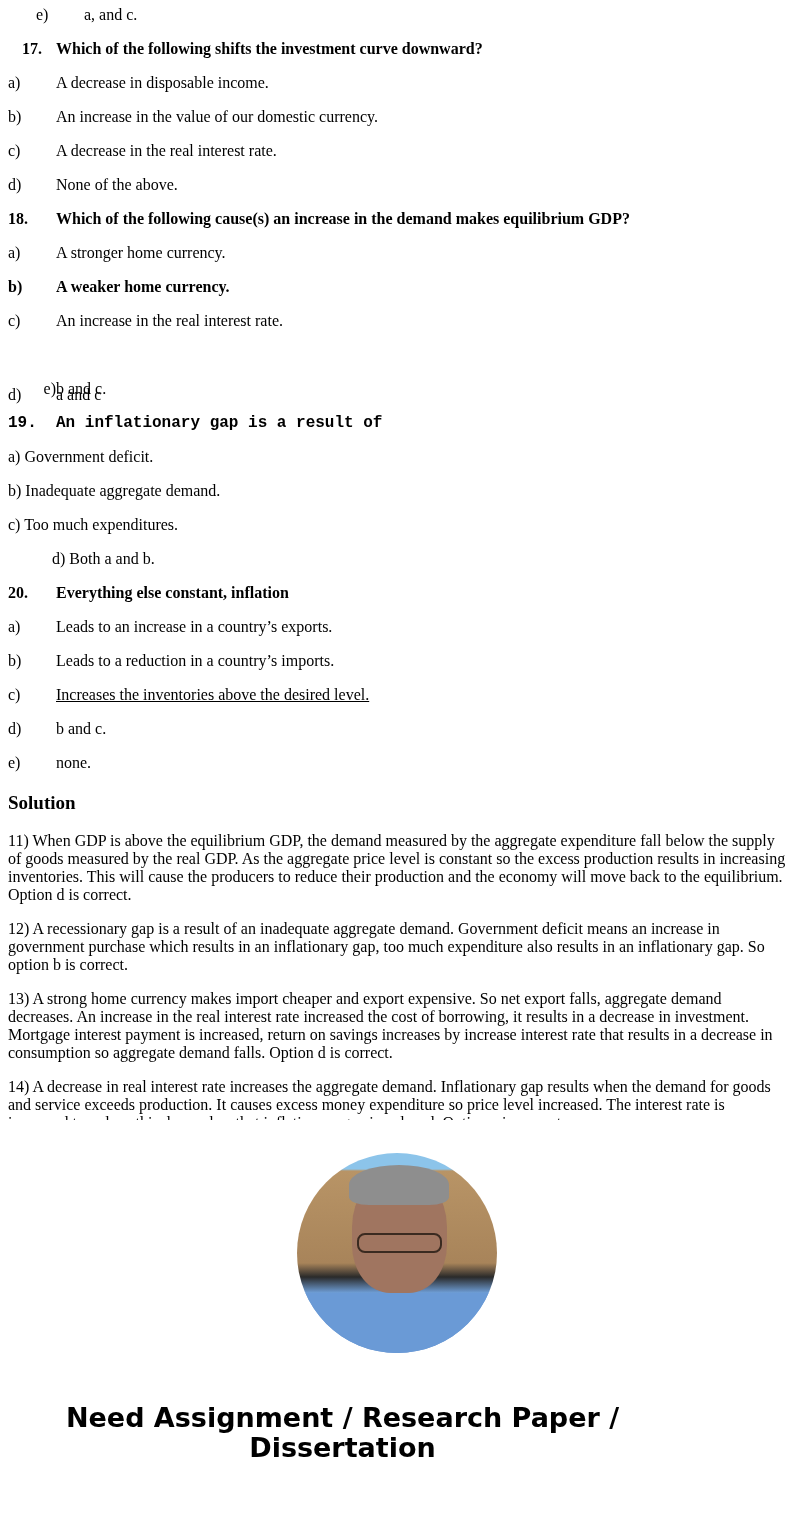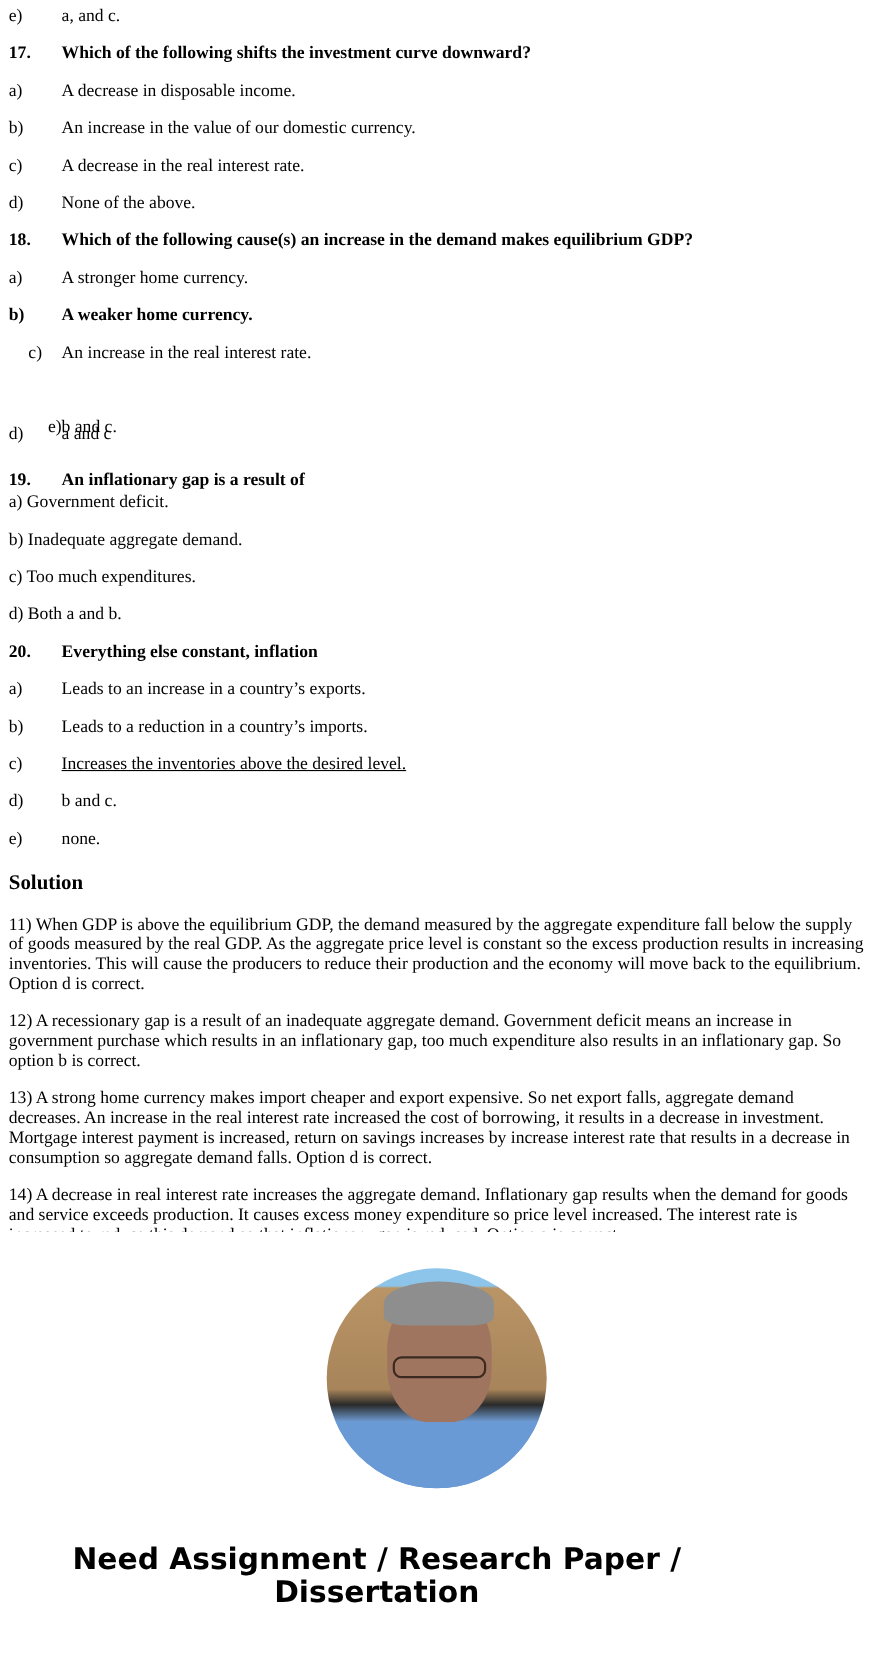--- a/index.html
+++ b/index.html
@@ -17,39 +17,39 @@
   .hair { position: absolute; left: 52px; top: 12px; width: 100px; height: 40px; border-radius: 50% 50% 20% 20%; background: #8e8e8e; }
   .glasses { position: absolute; left: 60px; top: 80px; width: 85px; height: 20px; border: 2px solid #3a2a20; border-radius: 8px; box-sizing: border-box; }
   .shirt { position: absolute; left: 0; top: 140px; width: 200px; height: 60px; background: #6a9ad6; }
   .promo { position: absolute; left: 0; top: 1403px; width: 685px; text-align: center; font-family: "DejaVu Sans", sans-serif; font-weight: bold; font-size: 27px; line-height: 30px; }
 </style>
 </head>
 <body>
 
 <div class="doc">
   <div id="qtop">
-      <div class="line" style="top: 6px;"><span class="lbl">e)</span><span>a, and c.</span></div>
-      <div class="line q" style="top: 40px;"><span class="lbl">17.</span><span>Which of the following shifts the investment curve downward?</span></div>
+      <div class="line" style="top: 6px; margin-left: 28px;"><span class="lbl">e)</span><span>a, and c.</span></div>
+      <div class="line q" style="top: 40px; text-align: center;"><span class="lbl">17.</span><span>Which of the following shifts the investment curve downward?</span></div>
       <div class="line" style="top: 74px;"><span class="lbl">a)</span><span>A decrease in disposable income.</span></div>
       <div class="line" style="top: 108px;"><span class="lbl">b)</span><span>An increase in the value of our domestic currency.</span></div>
       <div class="line" style="top: 142px;"><span class="lbl">c)</span><span>A decrease in the real interest rate.</span></div>
       <div class="line" style="top: 176px;"><span class="lbl">d)</span><span>None of the above.</span></div>
       <div class="line q" style="top: 210px;"><span class="lbl">18.</span><span>Which of the following cause(s) an increase in the demand makes equilibrium GDP?</span></div>
       <div class="line" style="top: 244px;"><span class="lbl">a)</span><span>A stronger home currency.</span></div>
       <div class="line" style="top: 278px; font-weight: bold;"><span class="lbl">b)</span><span>A weaker home currency.</span></div>
-      <div class="line" style="top: 312px; text-align: center;"><span class="lbl">c)</span><span>An increase in the real interest rate.</span></div>
+      <div class="line" style="top: 312px;"><span class="lbl">c)</span><span>An increase in the real interest rate.</span></div>
       <div class="line" style="top: 346px; margin-top: 40px;"><span class="lbl">d)</span><span>a and c</span></div>
       <div class="line" style="top: 380px; text-align: right;"><span class="lbl">e)</span><span>b and c.</span></div>
-      <div class="line q" style="top: 428px;"><span class="lbl">19.</span><span>An inflationary gap is a result of</span></div>
+      <div class="line q" style="top: 414px; font-family: Liberation Mono, monospace;"><span class="lbl">19.</span><span>An inflationary gap is a result of</span></div>
     </div>
   <div id="q19">
       <div class="line" style="top: 448px;">a) Government deficit.</div>
       <div class="line" style="top: 482px;">b) Inadequate aggregate demand.</div>
       <div class="line" style="top: 516px;">c) Too much expenditures.</div>
-      <div class="line" style="top: 550px;">d) Both a and b.</div>
+      <div class="line" style="top: 550px; margin-left: 44px;">d) Both a and b.</div>
     </div>
   <div id="qbottom">
       <div class="line q" style="top: 584px;"><span class="lbl">20.</span><span>Everything else constant, inflation</span></div>
       <div class="line" style="top: 618px;"><span class="lbl">a)</span><span>Leads to an increase in a country’s exports.</span></div>
       <div class="line" style="top: 652px;"><span class="lbl">b)</span><span>Leads to a reduction in a country’s imports.</span></div>
       <div class="line" style="top: 686px; text-decoration: underline;"><span class="lbl">c)</span><span>Increases the inventories above the desired level.</span></div>
       <div class="line" style="top: 720px;"><span class="lbl">d)</span><span>b and c.</span></div>
       <div class="line" style="top: 754px;"><span class="lbl">e)</span><span>none.</span></div>
     </div>
 </div>

